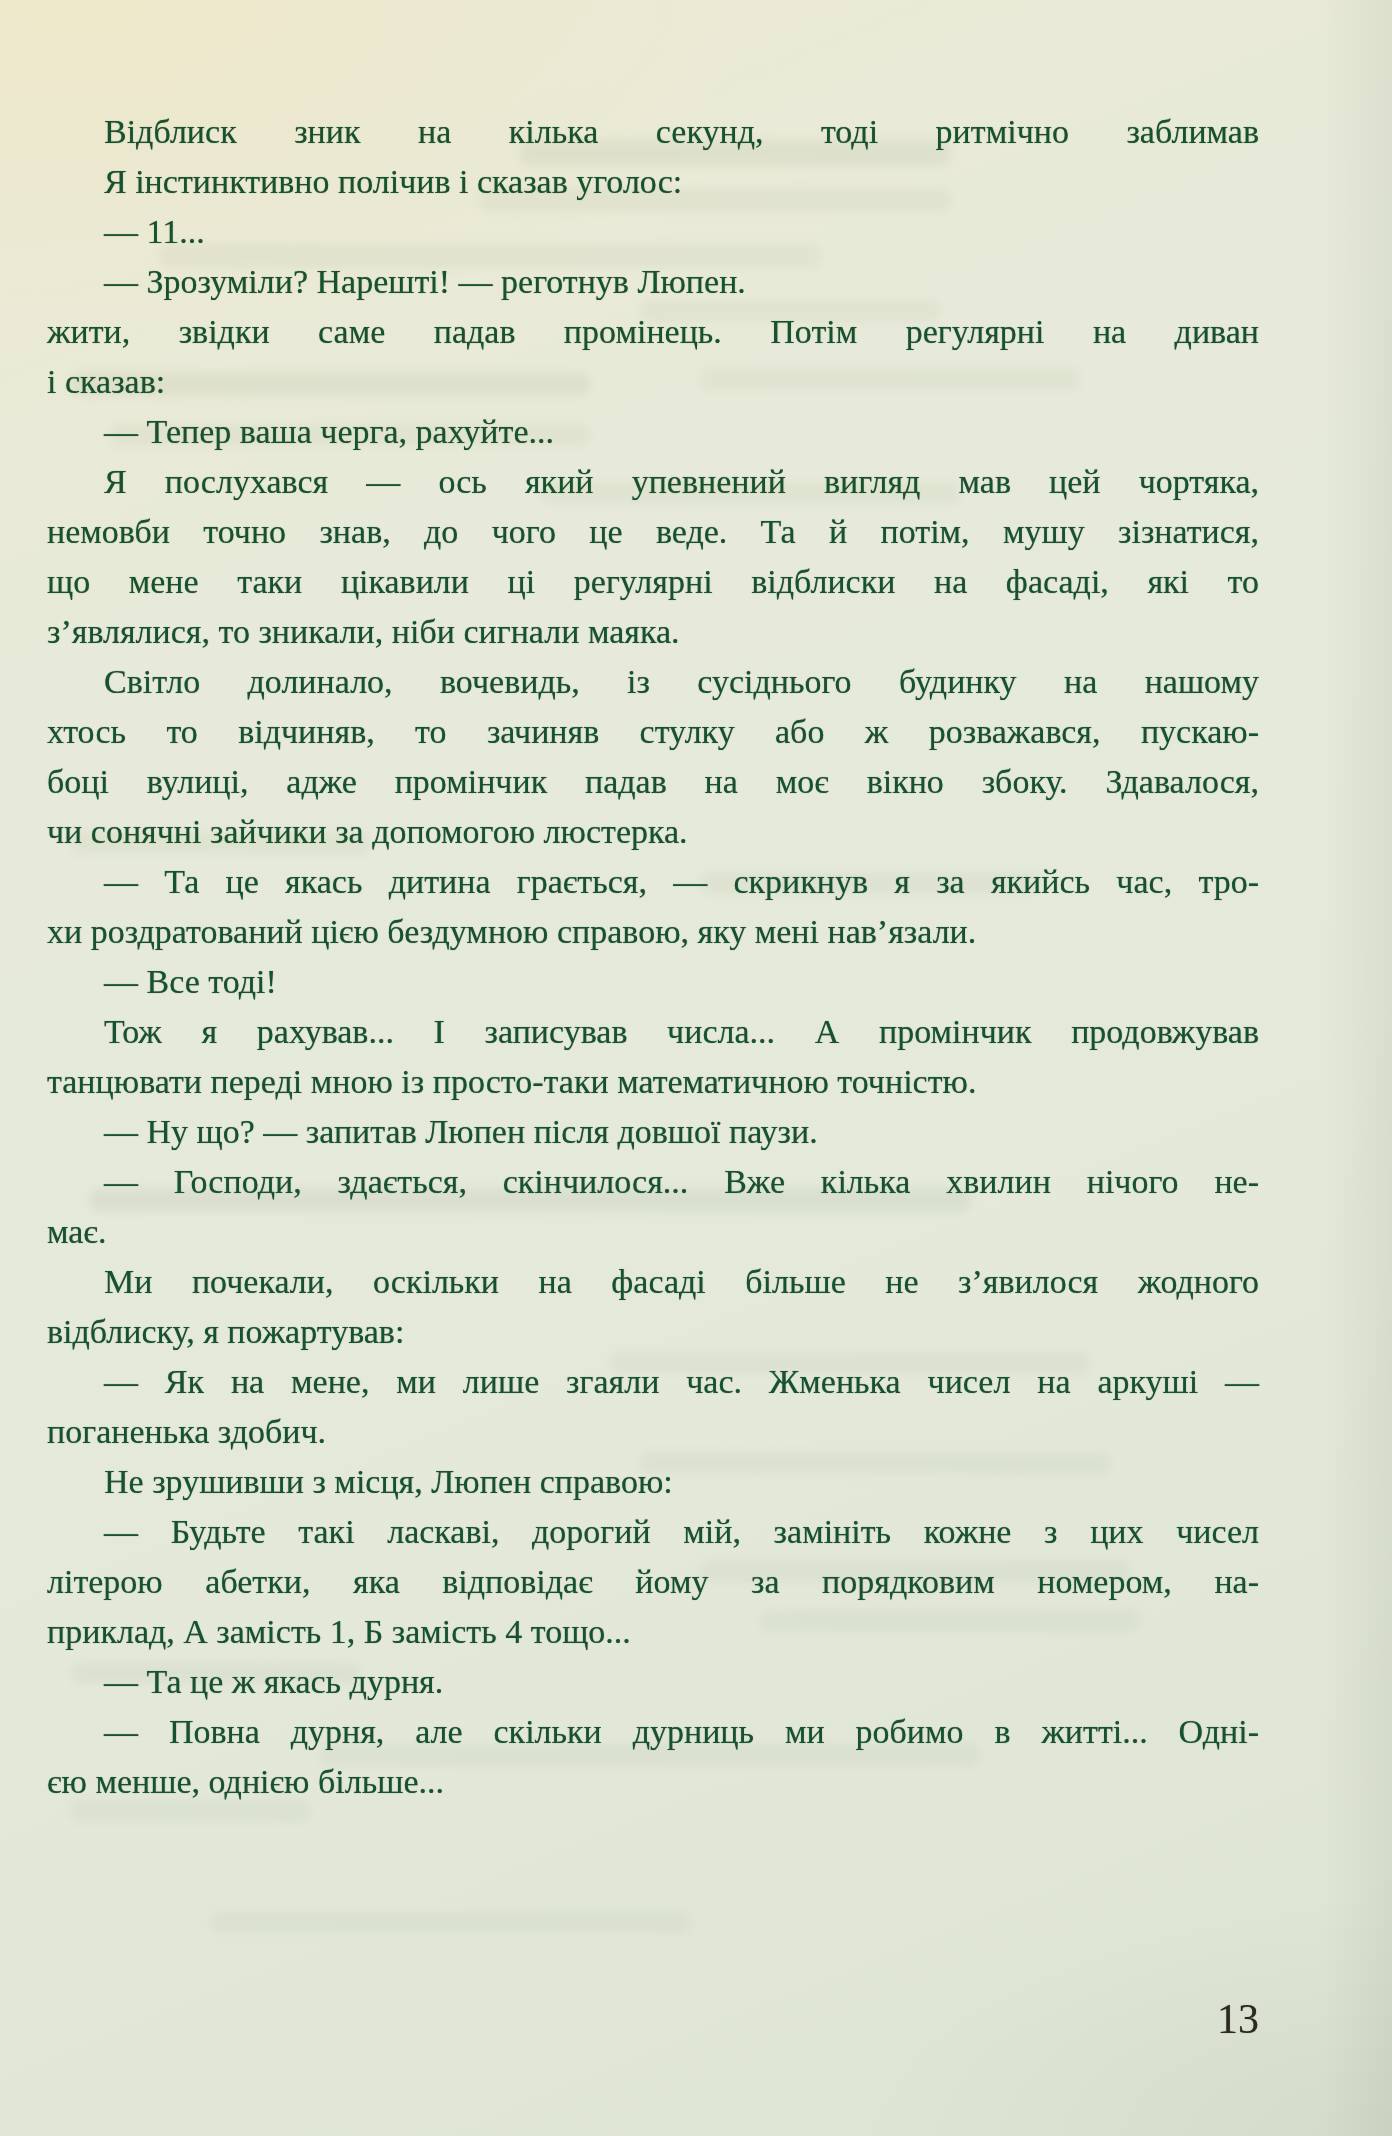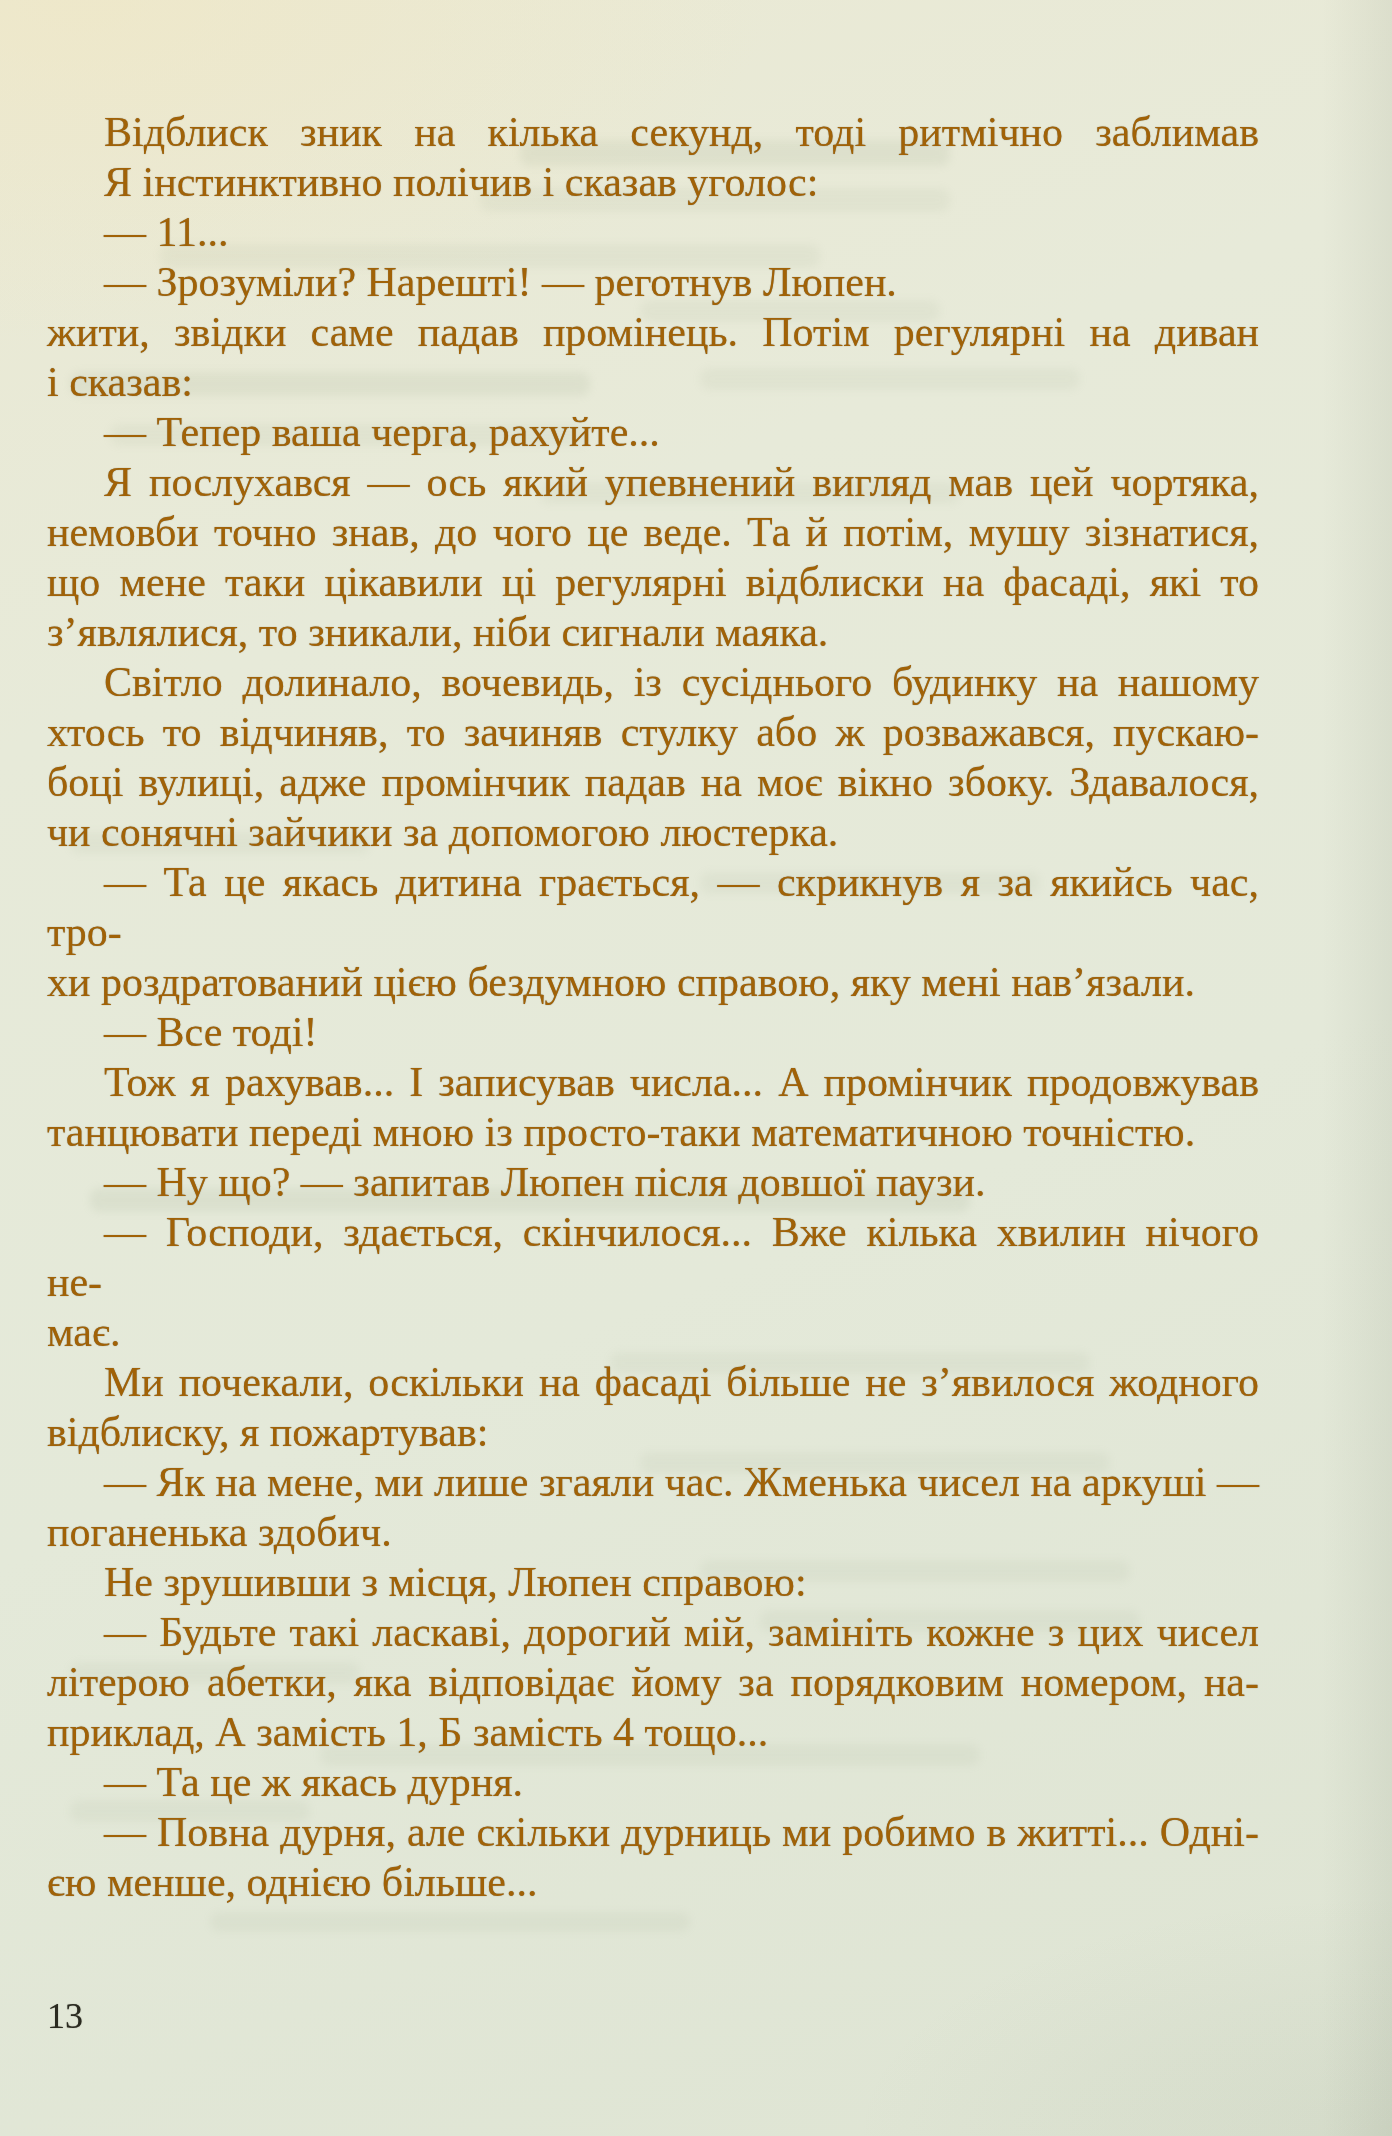--- a/index.html
+++ b/index.html
@@ -26,42 +26,42 @@
   }
 
   .text-block {
     position: absolute;
     left: 47px;
     top: 107px;
     width: 1212px;
   }
 
   .line {
-    font-size: 42px;
+    font-size: 34px;
     line-height: 50px;
-    color: #a16207;
+    color: #14532d;
     text-shadow: 0 0 1px rgba(45,45,35,0.55);
     white-space: normal;
     text-align: left;
   }
   .line.just {
     text-align: justify;
     text-align-last: justify;
   }
   .line.indent {
     text-indent: 57px;
   }
 
   .page-number {
     position: absolute;
     left: 47px;
     top: 1995px;
     width: 1212px;
-    text-align: left;
-    font-size: 36px;
+    text-align: right;
+    font-size: 42px;
     color: #2a2a20;
     text-shadow: 0 0 1px rgba(45,45,35,0.5);
   }
 
   
   .smudge {
     position: absolute;
     background: #96a486;
     opacity: 0.13;
     filter: blur(4px);

